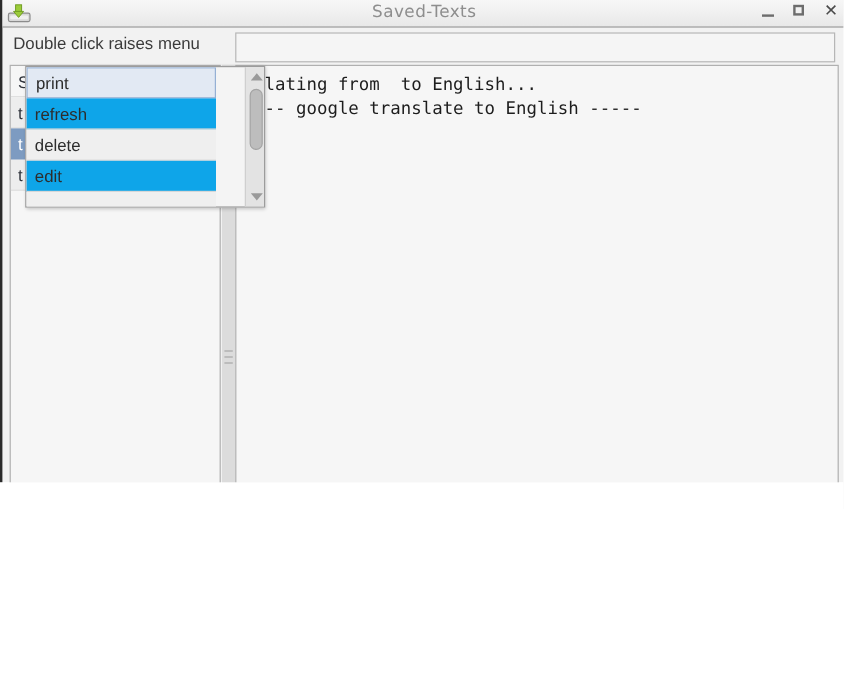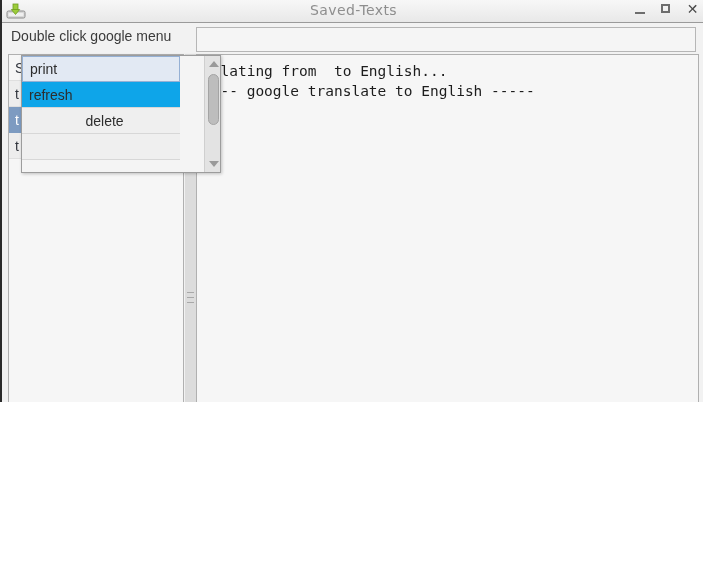--- a/index.html
+++ b/index.html
@@ -195,21 +195,21 @@
     line-height: 26px;
     padding-left: 7px;
     font-size: 14px;
     color: #2d2d2d;
     background: #0ea5e9;
     border-bottom: 1px solid #d7d7d7;
     box-sizing: border-box;
     cursor: pointer;
     white-space: nowrap;
   }
-  .menu-item.shade { background: #efefef; text-align: center; }
+  .menu-item.shade { background: #efefef; }
   .menu-item.active {
     background: #e2e9f3;
     border: 1px solid #95b0d4;
     line-height: 24px;
   }
   .menu-item.empty { color: transparent; }
 
   .menu-scrollbar {
     width: 18px;
     height: 100%;
@@ -261,21 +261,21 @@
     </span>
     <div class="titlebar-title">Saved-Texts</div>
     <div class="win-controls">
       <div class="win-btn min"></div>
       <div class="win-btn max"></div>
       <div class="win-btn close">✕</div>
     </div>
   </div>
 
   <div class="header-row">
-    <div class="hint-label">Double click google menu</div>
+    <div class="hint-label">Double click raises menu</div>
     <input class="header-entry" type="text" placeholder="" style="">
   </div>
 
   <div class="left-panel">
     <div class="list-item">S</div>
     <div class="list-item alt">t</div>
     <div class="list-item selected">t</div>
     <div class="list-item alt">t</div>
   </div>
 
@@ -290,20 +290,21 @@
   <div class="right-panel">
     <pre class="console-text">nslating from  to English...</pre>
     <pre class="console-text" style="padding-top:0;">---- google translate to English -----</pre>
   </div>
 
   <div class="popup-menu">
     <div class="popup-list">
       <div class="menu-item active">print</div>
       <div class="menu-item">refresh</div>
       <div class="menu-item shade">delete</div>
+      <div class="menu-item">edit</div>
       <div class="menu-item shade empty"></div>
     </div>
     <div class="menu-scrollbar">
       <div class="sb-arrow up"></div>
       <div class="sb-thumb"></div>
       <div class="sb-arrow down"></div>
     </div>
   </div>
 
 </div>

